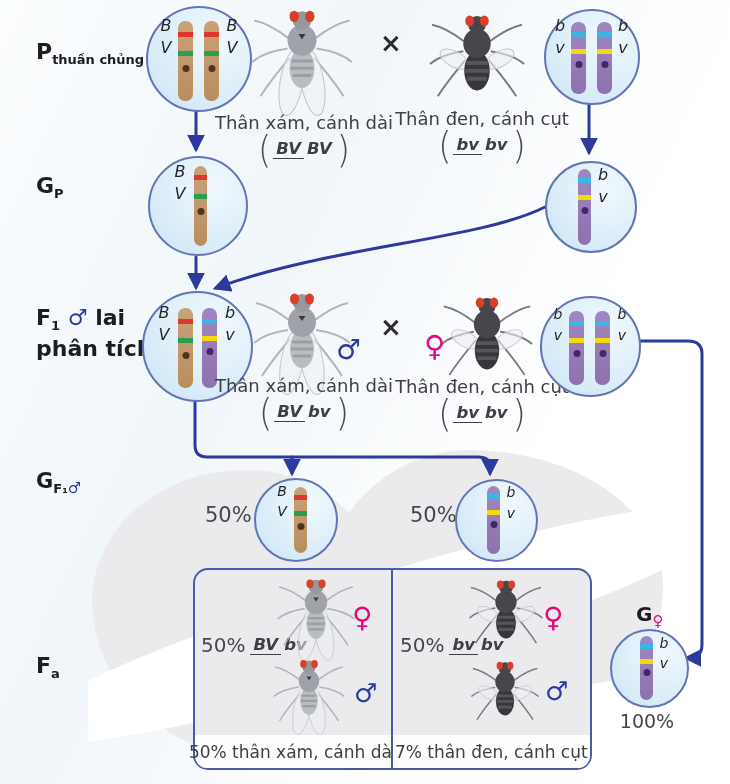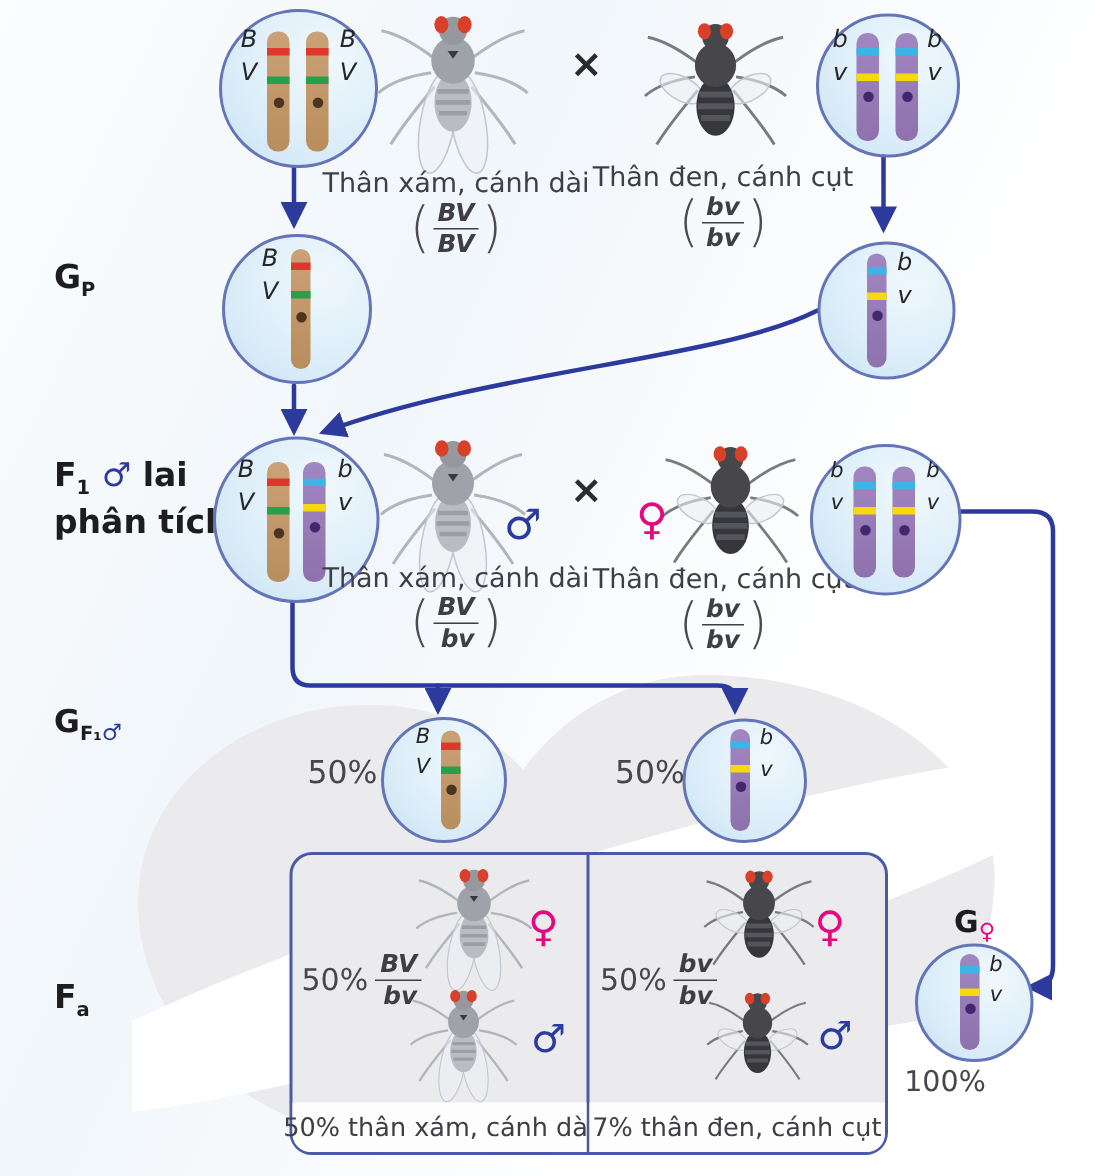--- a/index.html
+++ b/index.html
@@ -40,21 +40,21 @@
   .rowlab{position:absolute;left:36px;font-weight:bold;color:#1d1d1f;font-size:22px;z-index:2;line-height:1.3;}
   .rowlab sub{font-size:13px;font-weight:bold;}
   .male{color:#2b3a9e;}
   .female{color:#e5097f;}
   .sym{position:absolute;font-weight:bold;z-index:3;line-height:1;}
   .cross{position:absolute;font-size:26px;font-weight:bold;color:#2b2b2e;z-index:3;}
   
   .phen{position:absolute;font-size:18px;color:#3e3e44;text-align:center;z-index:2;}
   .gen{position:absolute;display:flex;align-items:center;justify-content:center;color:#3e3e44;z-index:2;}
   .par{font-size:34px;font-weight:100;line-height:1;transform:scaleY(1.08);margin:0 2px;color:#4a4a50;}
-  .frac{display:inline-flex;flex-direction:column;align-items:flex-end;font-style:italic;font-size:16.5px;font-weight:600;line-height:1.2;color:#3e3e44;}
+  .frac{display:inline-flex;flex-direction:row;align-items:center;font-style:italic;font-size:16.5px;font-weight:600;line-height:1.2;color:#3e3e44;}
   .frac .ft{border-bottom:1.6px solid #3e3e44;padding:0 3px;}
   .frac .fb{padding:0 3px;}
   .pct{position:absolute;font-size:21px;color:#46464c;z-index:2;}
   
   .fa-box{position:absolute;left:193px;top:568px;width:399px;height:202px;border:2px solid #4a5aa8;
           border-radius:15px;background:#ebebee;z-index:2;display:flex;box-sizing:border-box;}
   .fa-cell{position:relative;width:50%;height:100%;}
   .fa-cell.lc{border-right:2px solid #4a5aa8;box-sizing:border-box;}
   .fa-strip{position:absolute;left:0;right:0;bottom:0;height:33px;background:#fdfdfe;display:flex;align-items:center;justify-content:center;}
   .fa-strip.lc{border-radius:0 0 0 12px;}
@@ -129,20 +129,23 @@
     </defs>
     <path class="arr" d="M196,111 V149"></path>
     <path class="arr" d="M589,104 V152"></path>
     <path class="arr" d="M196,257 V287"></path>
     <path class="arr" d="M545,207 C480,240 330,246 216,288"></path>
     <path class="arr" d="M195,397 V445 Q195,457 207,457 H478 Q490,457 490,466 V473"></path>
     <path class="arr" d="M292,457 V473"></path>
     <path class="arr" d="M637,341 H688 Q702,341 702,354 V644 Q702,658 689,658 H687"></path>
   </svg>
 
+  <div class="rowlab" style="top:38px">
+    <span>P</span><sub>thuần chủng</sub>
+  </div>
 
   <div class="cell" style="left:146px;top:6px;width:102px;height:102px">
     <span class="al" style="left:10px;top:10px">B</span>
     <span class="al" style="left:10px;top:32px">V</span>
     <div class="chrom tan" style="left:30px;top:13px;height:80px">
       <i class="band red" style="top:11px"></i>
         <i class="band green" style="top:30px"></i>
         <b class="cent brown" style="top:44px"></b>
     </div>
     <div class="chrom tan" style="left:56px;top:13px;height:80px">
@@ -374,15 +377,15 @@
   </div>
   <div class="cell" style="left:610px;top:629px;width:75px;height:75px">
     <div class="chrom thin purple" style="left:28px;top:5px;height:64px">
       <i class="band cyan" style="top:8px"></i>
         <i class="band yellow" style="top:23px"></i>
         <b class="cent dkpurple" style="top:33px"></b>
     </div>
     <span class="al sm" style="left:44px;top:5px">b</span>
     <span class="al sm" style="left:44px;top:25px">v</span>
   </div>
-  <div class="pct" style="left:589px;width:82px;top:710px;text-align:center;font-size:19px">100%</div>
+  <div class="pct" style="left:606px;width:82px;top:710px;text-align:center;font-size:19px">100%</div>
 
 </div>
 
 </body></html>

